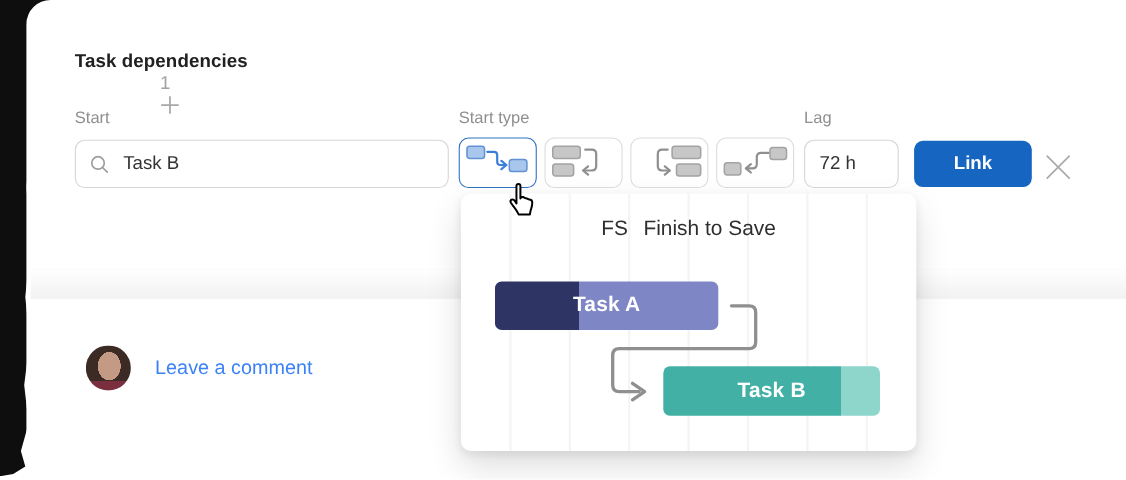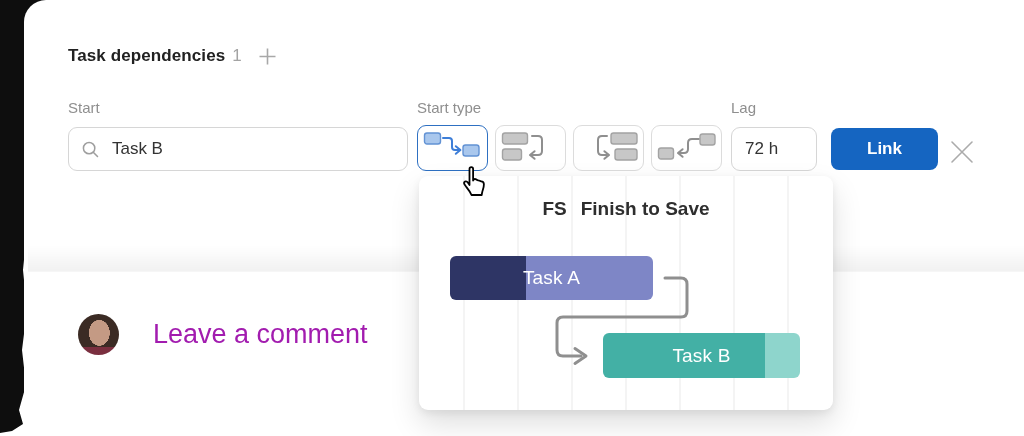--- a/index.html
+++ b/index.html
@@ -21,21 +21,21 @@
   .card {
     position:absolute; left:24px; top:0; right:0; bottom:0;
     background:#ffffff; border-radius:22px 0 0 22px; z-index:2;
   }
   .section-divider {
     position:absolute; left:28px; right:0; top:245px; height:27px;
     background:linear-gradient(to bottom, rgba(0,0,0,0) 0%, rgba(0,0,0,0.05) 96%);
     border-bottom:1px solid rgba(0,0,0,0.035);
     z-index:2;
   }
-  .header { position:absolute; left:68px; top:46px; display:flex; align-items:center; z-index:3; }
+  .header { position:absolute; left:68px; top:46px; display:flex; align-items:center; z-index:3;flex-direction:column; }
   .header .title { font-size:17px; font-weight:700; color:#212121; letter-spacing:.1px; }
   .header .count { font-size:17px; color:#a3a3a3; margin-left:7px; }
   .header .plus { margin-left:16px; display:inline-flex; cursor:pointer; }
 
   .field-label { position:absolute; top:99px; font-size:15px; color:#8f8f8f; z-index:3; }
   .lbl-task { left:68px; }
   .lbl-linktype { left:417px; }
   .lbl-lag { left:731px; }
 
   .task-input-wrap {
@@ -73,42 +73,42 @@
   .close-x { position:absolute; left:950px; top:140px; z-index:3; cursor:pointer; }
 
   .popover {
     position:absolute; left:419px; top:176px; width:414px; height:234px;
     background:#fff; border-radius:9px; z-index:5;
     box-shadow:0 14px 30px rgba(0,0,0,0.13), 0 3px 8px rgba(0,0,0,0.07);
   }
   .grid-line { position:absolute; top:0; bottom:0; width:2px; background:#f4f4f4; }
   .popover-title {
     position:absolute; top:22px; left:0; right:0; display:flex;
-    justify-content:center; gap:14px; font-size:19px; color:#2e2e2e; z-index:2;font-weight:bold;
+    justify-content:center; gap:14px; font-size:19px; color:#2e2e2e; z-index:2;
   }
   .bar {
     position:absolute; height:44px; border-radius:6px; z-index:2;
     display:flex; align-items:center; justify-content:center;
-    color:#fff; font-size:19px; font-weight:400; letter-spacing:.2px;
+    color:#fff; font-size:19px; font-weight:700; letter-spacing:.2px;
   }
   .bar-a { left:31px; top:80px; width:203px;
     background:linear-gradient(to right, #2e3565 0 37.5%, #7e86c6 37.5%); }
   .bar-b { left:184px; top:157px; width:197px; height:45px;
     background:linear-gradient(to right, #43b0a5 0 82%, #8ed5cc 82%); }
   .connector-svg { position:absolute; inset:0; z-index:1; pointer-events:none; }
 
   .comment-row { position:absolute; left:78px; top:314px; display:flex; align-items:center; z-index:3; }
   .avatar {
     width:41px; height:41px; border-radius:50%;
     background-color:#3b2b24;
     background-image:
       radial-gradient(ellipse 42% 52% at 52% 46%, #c49a84 0 60%, rgba(0,0,0,0) 61%),
       linear-gradient(to top, #7a2f3f 0 20%, rgba(0,0,0,0) 20%);
   }
-  .comment-placeholder { margin-left:34px; font-size:27px; color:#a21caf; cursor:text; }
+  .comment-placeholder { margin-left:22px; font-size:18px; color:#3b82f6; cursor:text; }
 
   .cursor-hand { position:absolute; left:456px; top:164px; z-index:7; pointer-events:none; }
 </style>
 </head>
 <body>
 
 <div class="edge-texture"></div>
 <div class="card"></div>
 <div class="section-divider"></div>
 

